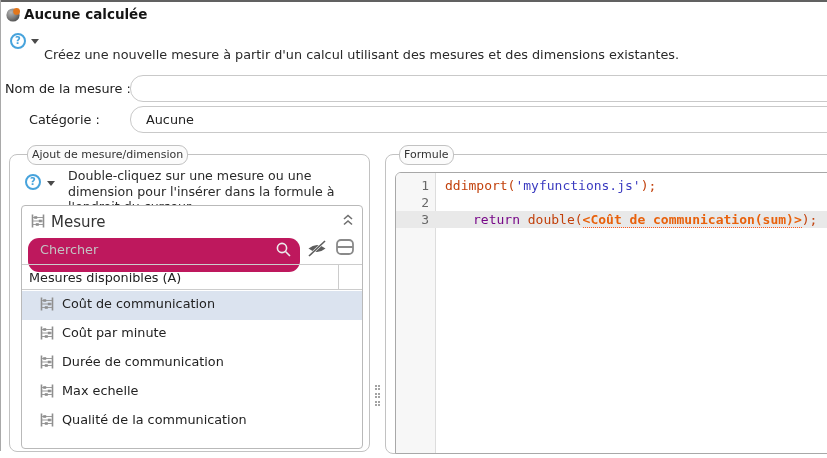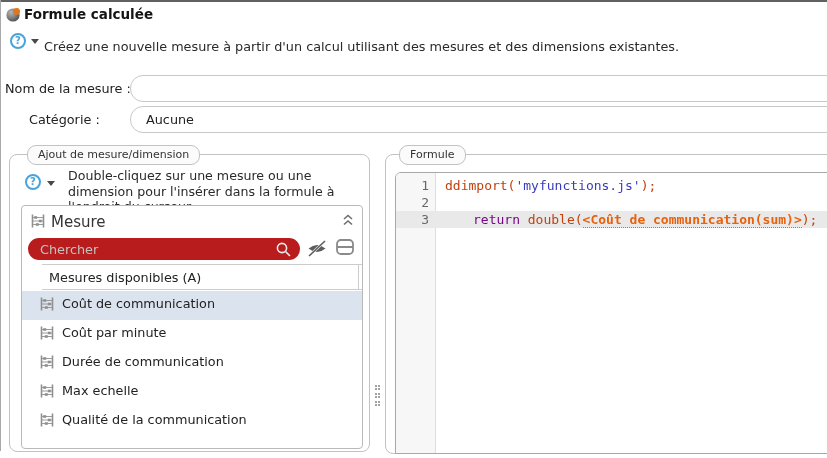--- a/index.html
+++ b/index.html
@@ -10,64 +10,64 @@
   .left-border { position:absolute; left:0; top:0; width:1px; height:451px; background:#a9a9a9; }
 
   
   .app-icon { position:absolute; left:6px; top:7px; width:15px; height:15px; }
   .page-title { position:absolute; left:24px; top:6px; font-size:13.5px; font-weight:bold; color:#151515; }
   .help-circle { width:16px; height:16px; border:2px solid #47a3dc; border-radius:50%; color:#47a3dc;
                  font-size:10px; font-weight:bold; text-align:center; line-height:12px; background:#fff; }
   .hdr-help { position:absolute; left:10px; top:33px; }
   .caret { width:0; height:0; border-left:4px solid transparent; border-right:4px solid transparent; border-top:5px solid #4a4a4a; }
   .hdr-caret { position:absolute; left:31px; top:39px; }
-  .hdr-help-text { position:absolute; left:44px; top:39px; font-size:12.8px; color:#2a2a2a; }
+  .hdr-help-text { position:absolute; left:44px; top:47px; font-size:12.8px; color:#2a2a2a; }
 
   
   .form-label { position:absolute; font-size:12.8px; color:#222; }
   .lbl-name { left:5px; top:81px; }
   .lbl-cat  { left:5px; top:112px;margin-left:24px; }
   .round-input { position:absolute; left:130px; width:710px; height:27px; border:1px solid #c9c9c9;
                  border-radius:13px; background:#fff; font-size:12.8px; color:#222; padding:0 15px; outline:none;
                  font-family:"DejaVu Sans","Liberation Sans",sans-serif; }
   .inp-name { top:75px; }
   .inp-cat  { top:106px; }
 
   
   .fs { position:absolute; border:1px solid #c2c2c2; border-radius:8px; background:#fff; }
   .fs-left { left:9px; top:154px; width:361px; height:298px; }
   .fs-formula { left:385px; top:154px; width:455px; height:300px; }
   .fs-legend { position:absolute; top:-10px; background:#fbfbfb; border:1px solid #c2c2c2; border-radius:9px;
-               padding:2px 10px 3px; font-size:11px; color:#333; white-space:nowrap;text-align:right; }
+               padding:2px 4px 3px; font-size:11px; color:#333; white-space:nowrap;text-align:right; }
   .fs-left .fs-legend { left:17px; }
   .fs-formula .fs-legend { left:13px; }
 
   
   .lp-help { position:absolute; left:15px; top:19px; }
   .lp-caret { position:absolute; left:37px; top:26px; }
   .lp-help-text { position:absolute; left:58px; top:13px; width:300px; font-size:12.6px; line-height:1.25; color:#2a2a2a; }
 
   
   .measure-panel { position:absolute; left:11px; top:50px; width:342px; height:244px;
                    border:1px solid #b9b9b9; border-radius:4px; background:#fff; overflow:hidden; }
   .mp-header { position:absolute; left:0; top:0; width:100%; height:30px; }
   .mp-header .abacus { position:absolute; left:8px; top:7px; }
   .mp-title { position:absolute; left:29px; top:7px; font-size:15px; color:#333; }
   .collapse-chevrons { position:absolute; right:9px; top:8px; }
 
-  .search-pill { position:absolute; left:6px; top:32px; width:272px; height:22px; background:#b91c1c; border-radius:11px; }
+  .search-pill { position:absolute; left:6px; top:32px; width:272px; height:34px; background:#be185d; border-radius:11px; }
   .search-input { position:absolute; left:12px; top:1px; width:220px; height:20px; background:transparent; border:none;
                   outline:none; font-size:12.8px; color:#e8e8e8; font-family:"DejaVu Sans","Liberation Sans",sans-serif; }
   .search-input::placeholder { color:#c3c3c3; }
   .search-glyph { position:absolute; right:8px; top:3px; }
   .eye-btn { position:absolute; left:284px; top:34px; width:22px; height:17px; cursor:pointer; }
   .minusbox-btn { position:absolute; left:314px; top:33px; width:18px; height:16px; cursor:pointer; }
 
   .list-header { position:absolute; left:0; top:58px; width:100%; height:26px; border-top:1px solid #ccc;
-                 border-bottom:1px solid #ccc; font-size:12.8px; color:#222;margin-left:20px; }
+                 border-bottom:1px solid #ccc; font-size:12.8px; color:#222; }
   .list-header-label { position:absolute; left:7px; top:5px; }
   .list-header-div { position:absolute; left:316px; top:0; width:1px; height:100%; background:#ccc; }
 
   .list { position:absolute; left:0; top:85px; width:100%; }
   .list-item { position:relative; height:29px; font-size:12.8px; color:#222; cursor:default;padding-left:31px; }
   .list-item.selected { background:#dbe3ef; }
   .list-item .abacus { position:absolute; left:17px; top:5px; }
   .list-item .li-label { position:absolute; left:40px; top:5px; }
 
   
@@ -103,21 +103,21 @@
     <defs>
       <radialGradient id="ball" cx="35%" cy="30%" r="75%">
         <stop offset="0%" stop-color="#b5b5b5"></stop>
           <stop offset="60%" stop-color="#7c7c7c"></stop>
           <stop offset="100%" stop-color="#4f4f4f"></stop>
       </radialGradient>
     </defs>
     <circle cx="7" cy="8" r="6.6" fill="url(#ball)"></circle>
     <circle cx="10.6" cy="4.4" r="3.4" fill="#e2761b"></circle>
   </svg>
-  <div class="page-title">Formule calculée</div>
+  <div class="page-title">Aucune calculée</div>
 
   <div class="help-circle hdr-help">?</div>
   <div class="caret hdr-caret"></div>
   <div class="hdr-help-text">Créez une nouvelle mesure à partir d'un calcul utilisant des mesures et des dimensions existantes.</div>
 
   <div class="form-label lbl-name">Nom de la mesure :</div>
   <input class="round-input inp-name" value="" style="">
   <div class="form-label lbl-cat">Catégorie :</div>
   <input class="round-input inp-cat" value="Aucune" style="">
 

